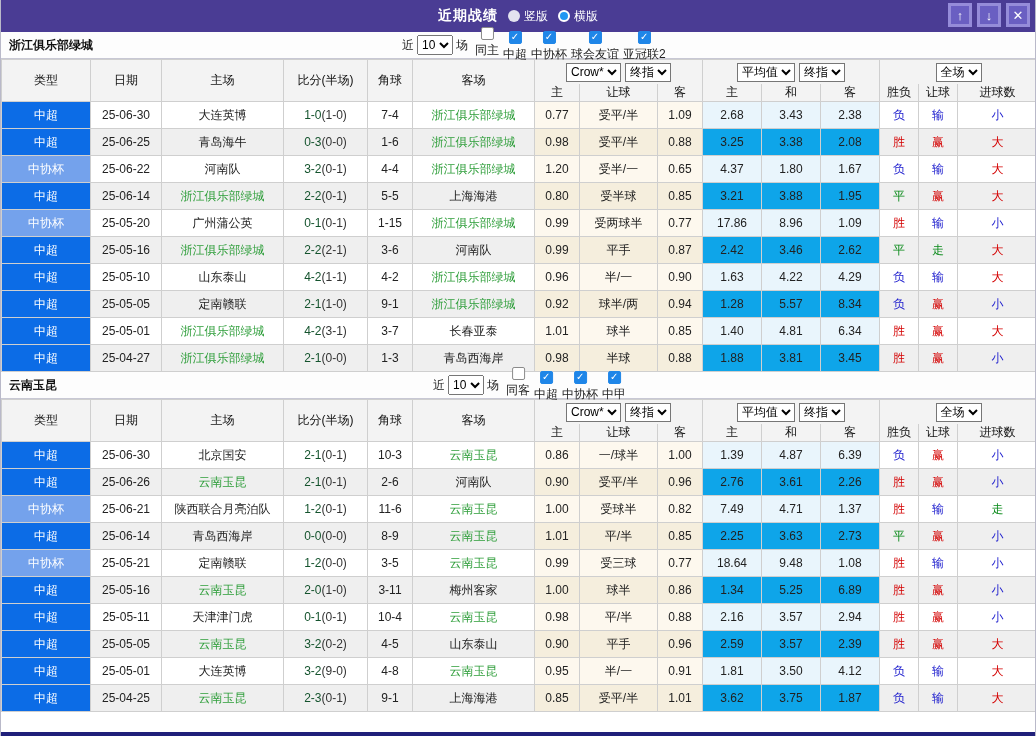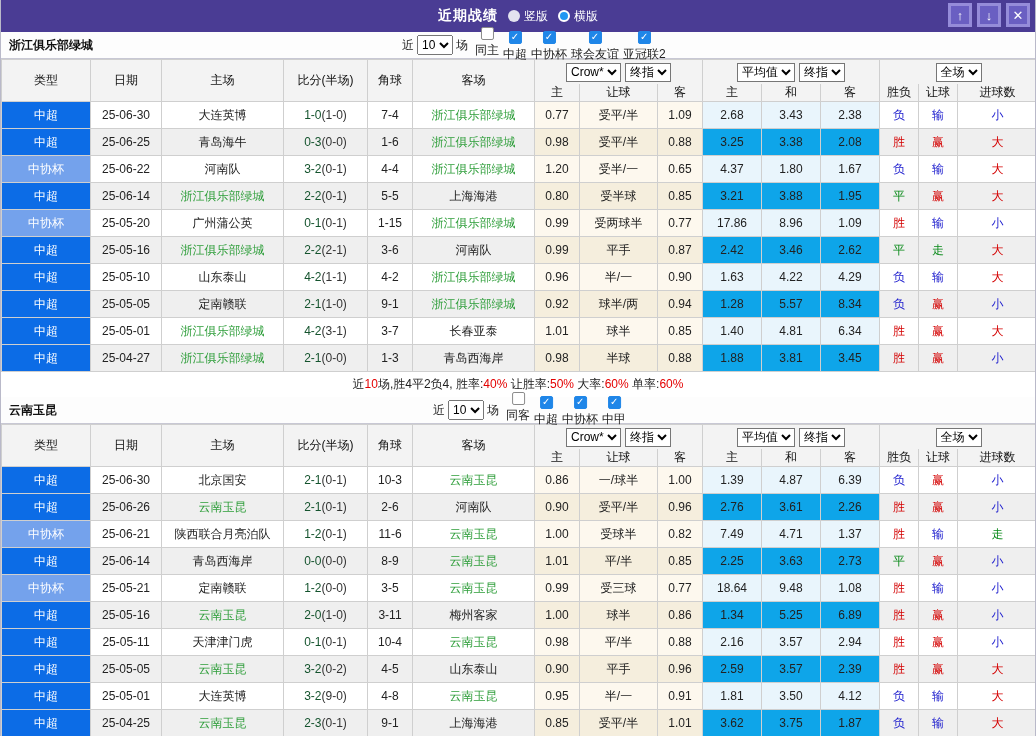--- a/index.html
+++ b/index.html
@@ -346,23 +346,20 @@
     <td class="odds col-odds-away">0.88</td>
     <td class="avg col-avg-home">1.88</td>
     <td class="avg col-avg-draw">3.81</td>
     <td class="avg col-avg-away">3.45</td>
     <td class="col-wdl c-red">胜</td>
     <td class="col-handicap c-red">赢</td>
     <td class="col-goals c-blue">小</td>
   </tr>
           </tbody>
     </table>
-    <div class="summary">
-          <span class="sum-text"><span>近</span><span class="red">10</span><span>场,胜4平2负4, 胜率:</span><span class="red">40%</span><span> 让胜率:</span><span class="red">50%</span><span> 大率:</span><span class="red">60%</span><span> 单率:</span><span class="red">60%</span></span>
-        </div>
   </div>
     </div>
   <div>
       <div>
     <div class="filterbar">
       <span class="team-name">云南玉昆</span>
       <span class="filters">
         <span class="f-prefix">近</span>
         <select><option class="f-count">10</option></select>
         <span class="f-suffix">场</span>

